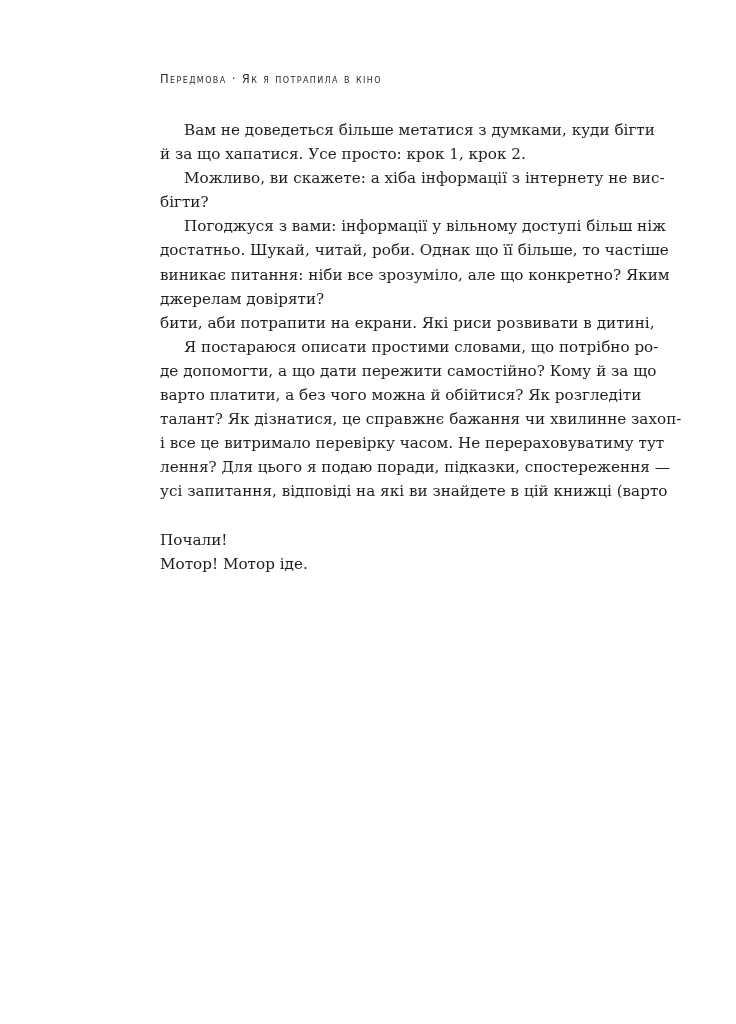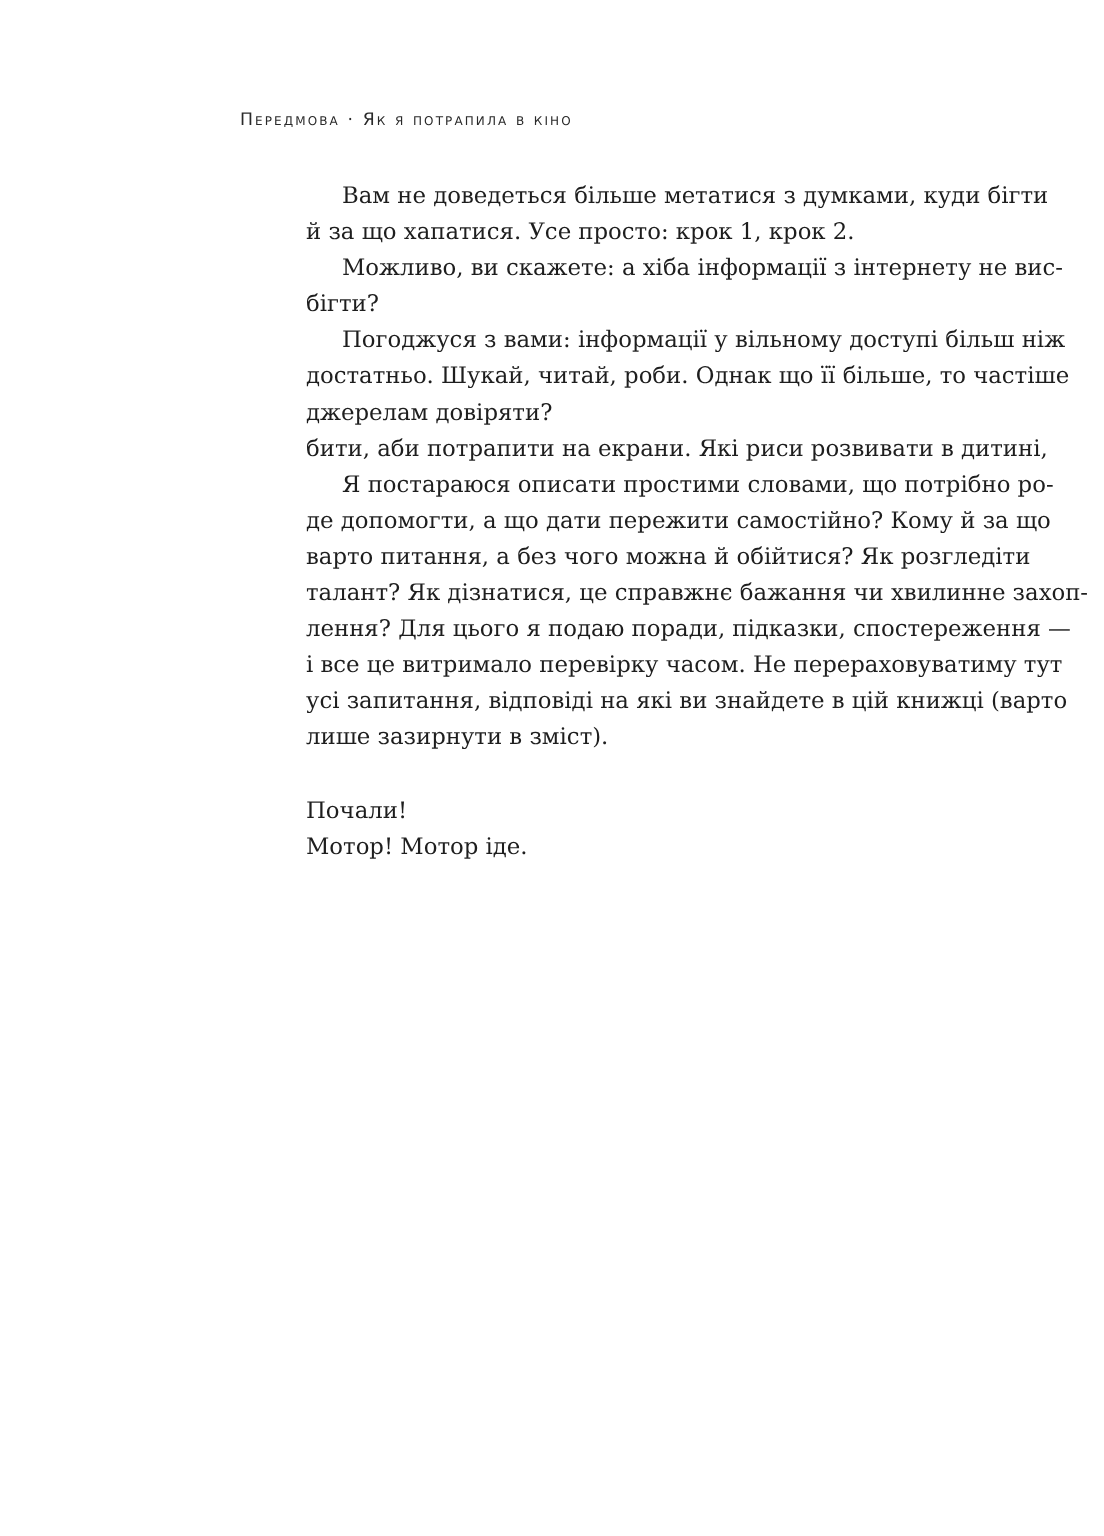--- a/index.html
+++ b/index.html
@@ -42,21 +42,20 @@
       font-size: 15.2px;
       line-height: 24.1px;
       color: #1e1e1e;
     }
     .line {
       display: block;
       white-space: nowrap;
       text-align: justify;
       text-align-last: justify;
       height: 24.1px;
-      margin-left: 44px;
     }
     .line.last {
       text-align-last: left;
     }
     .line.indent {
       padding-left: 24px;
     }
     .gap {
       display: block;
       height: 24.1px;
@@ -77,32 +76,32 @@
       <span class="line indent">Вам не доведеться більше метатися з думками, куди бігти</span>
       <span class="line last">й за що хапатися. Усе просто: крок 1, крок 2.</span>
     </div>
     <div>
       <span class="line indent">Можливо, ви скажете: а хіба інформації з інтернету не вис-</span>
       <span class="line last">бігти?</span>
     </div>
     <div>
       <span class="line indent">Погоджуся з вами: інформації у вільному доступі більш ніж</span>
       <span class="line">достатньо. Шукай, читай, роби. Однак що її більше, то частіше</span>
+      <span class="line">виникає питання: ніби все зрозуміло, але що конкретно? Яким</span>
       <span class="line last">джерелам довіряти?</span>
     </div>
     <div>
       <span class="line">бити, аби потрапити на екрани. Які риси розвивати в дитині,</span>
       <span class="line indent">Я постараюся описати простими словами, що потрібно ро-</span>
       <span class="line">де допомогти, а що дати пережити самостійно? Кому й за що</span>
-      <span class="line">варто питання, а без чого можна й обійтися? Як розгледіти</span>
+      <span class="line">варто платити, а без чого можна й обійтися? Як розгледіти</span>
       <span class="line">талант? Як дізнатися, це справжнє бажання чи хвилинне захоп-</span>
+      <span class="line">і все це витримало перевірку часом. Не перераховуватиму тут</span>
       <span class="line">лення? Для цього я подаю поради, підказки, спостереження —</span>
-      <span class="line">і все це витримало перевірку часом. Не перераховуватиму тут</span>
       <span class="line">усі запитання, відповіді на які ви знайдете в цій книжці (варто</span>
-      <span class="line last">лише зазирнути в зміст).</span>
     </div>
 
     <span class="gap"></span>
 
     <div>
       <span class="line last">Почали!</span>
       <span class="line last">Мотор! Мотор іде.</span>
     </div>
   </div>
 </div>

